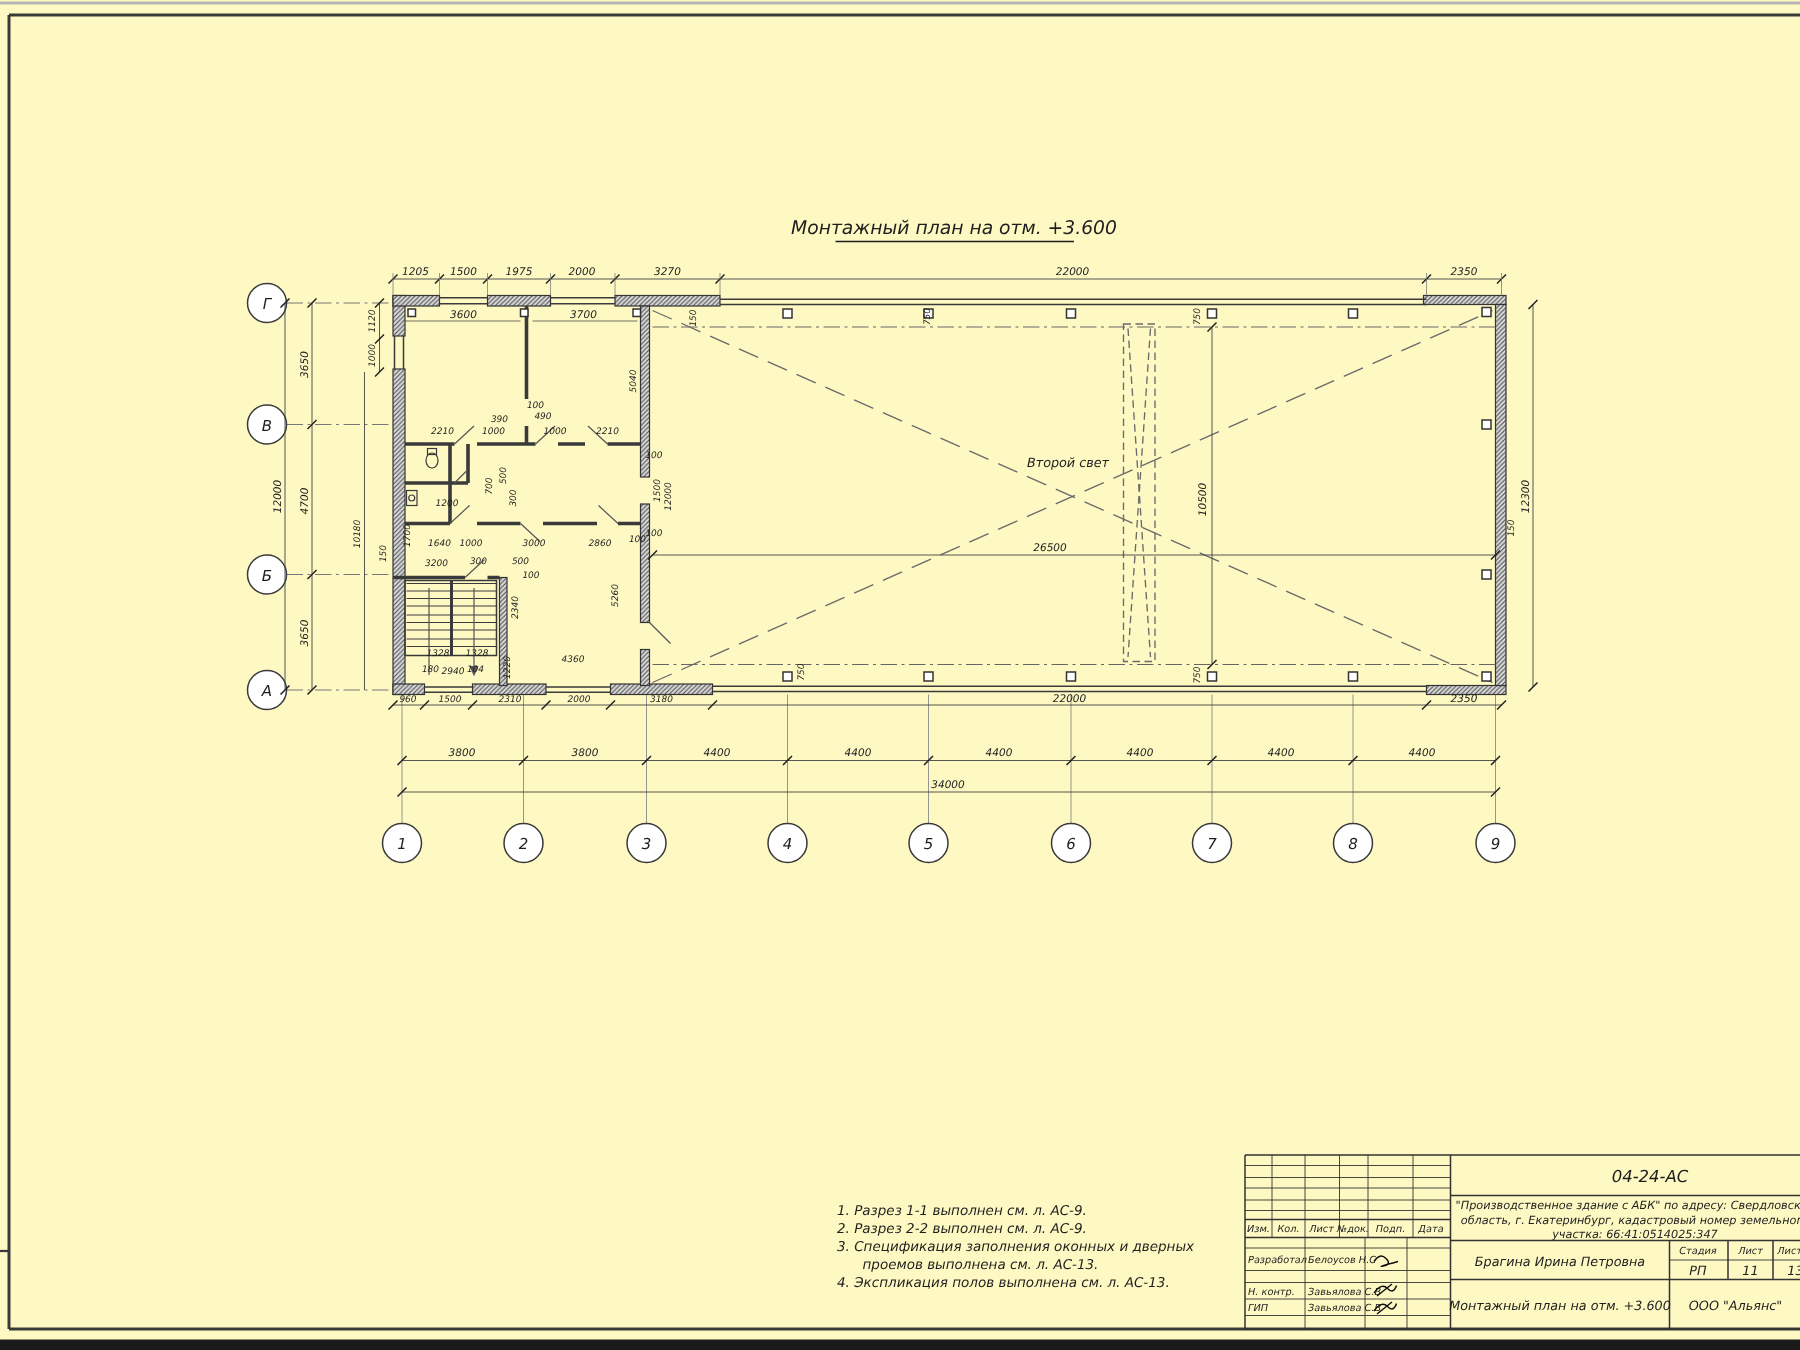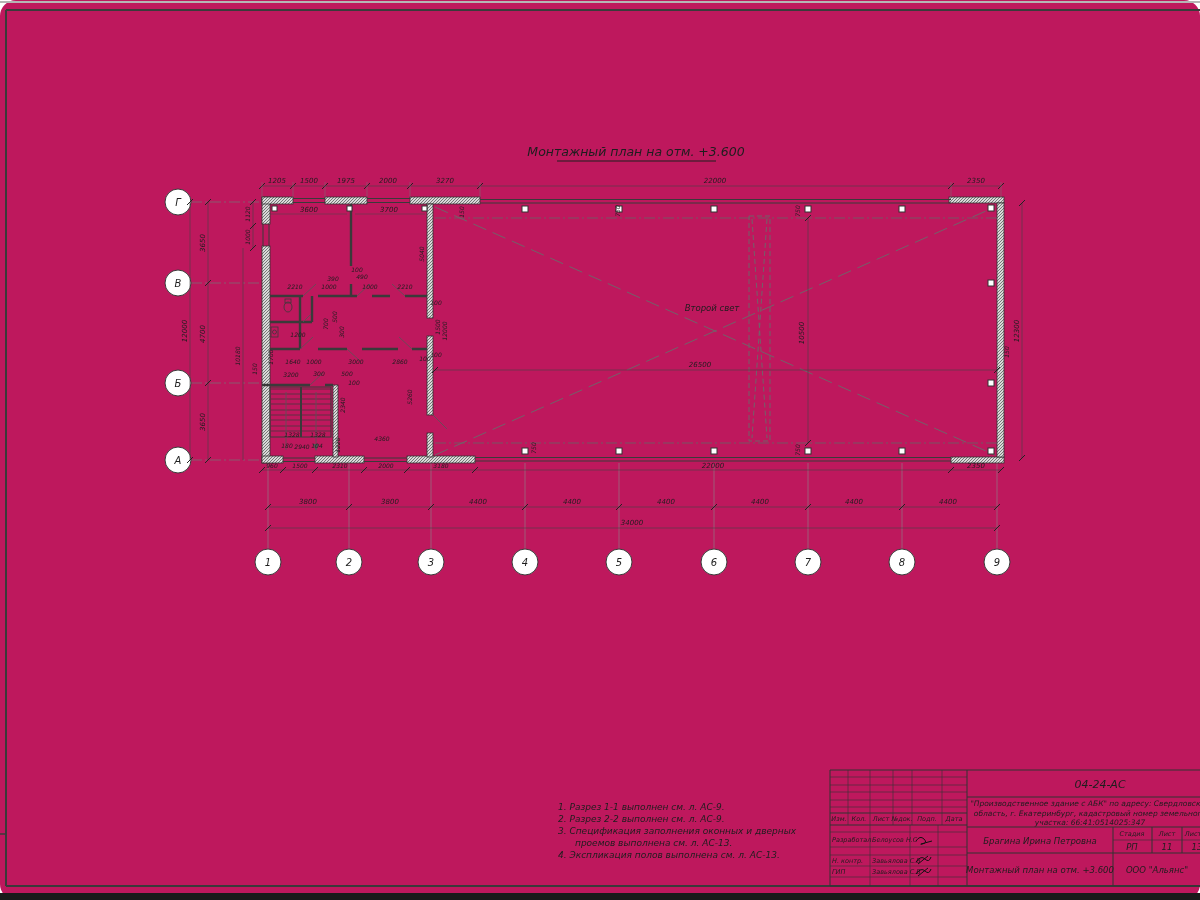--- a/index.html
+++ b/index.html
@@ -1,17 +1,17 @@
 <!DOCTYPE html>
 <html><head>
 <meta charset="utf-8">
 <style>
   html,body{margin:0;padding:0;background:#fff;width:1200px;height:900px;overflow:hidden;
     font-family:"DejaVu Sans",sans-serif;}
-  #sheet{position:relative;width:1200px;height:900px;background:#be185d;border-radius:16px;}
+  #sheet{position:relative;width:1200px;height:900px;background:#fef9c3;}
   svg{position:absolute;left:0;top:0;}
   svg text{fill:#1e1e1e;font-style:italic;font-family:"DejaVu Sans",sans-serif;}
   .dim{font-size:7px;text-anchor:middle;}
   .dimS{font-size:6px;text-anchor:middle;}
   .axis{font-size:10px;text-anchor:middle;font-style:italic;}
   .big{font-size:12.5px;text-anchor:middle;}
   .note{font-size:9px;text-anchor:start;}
   .tb7{font-size:6.5px;text-anchor:start;}
   .tb7c{font-size:6.5px;text-anchor:middle;}
   .tb9c{font-size:8.5px;text-anchor:middle;}

